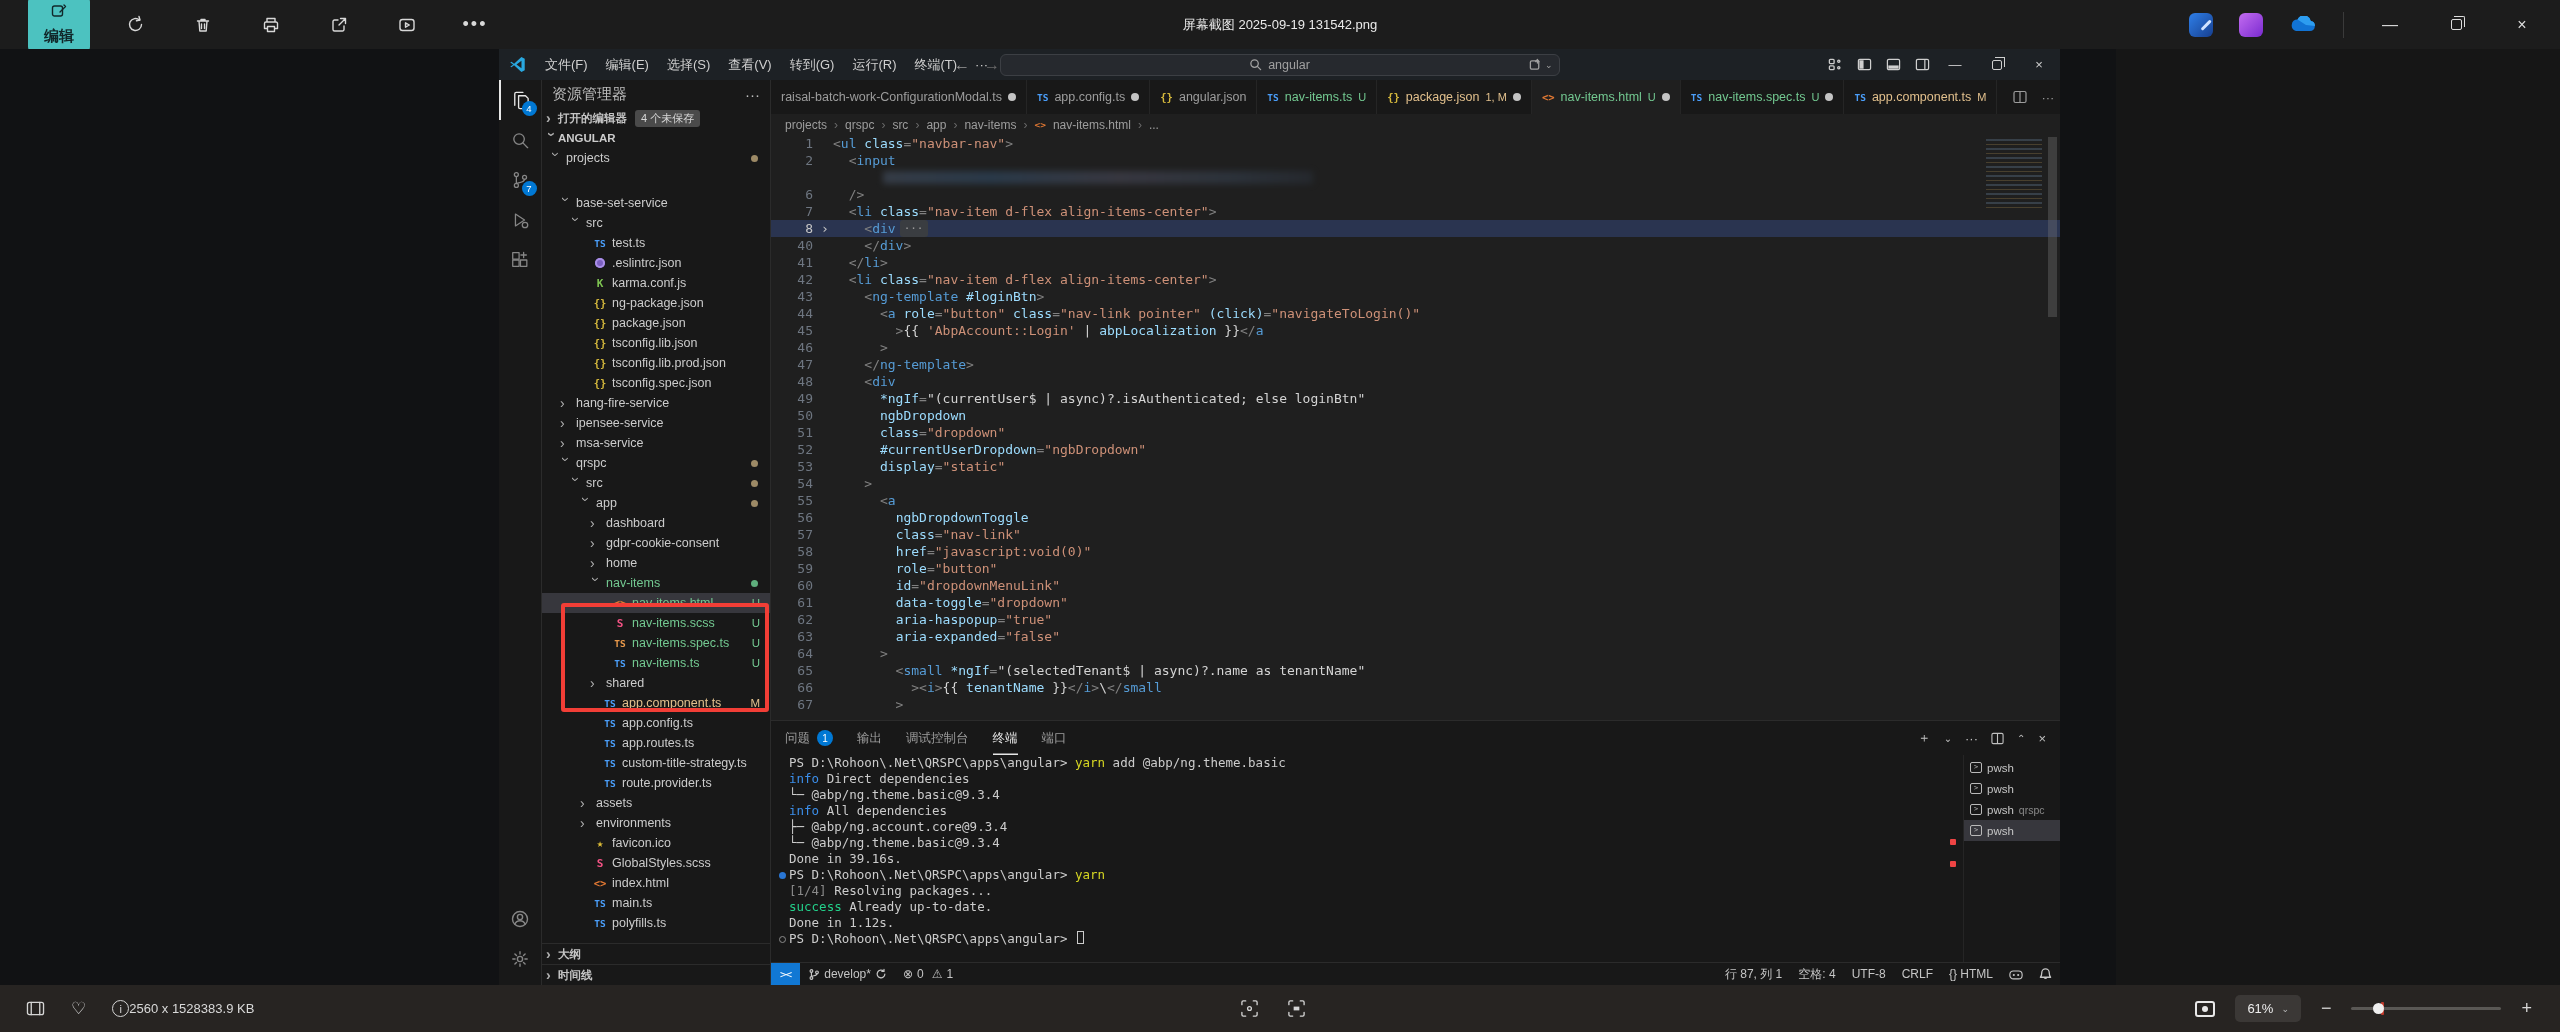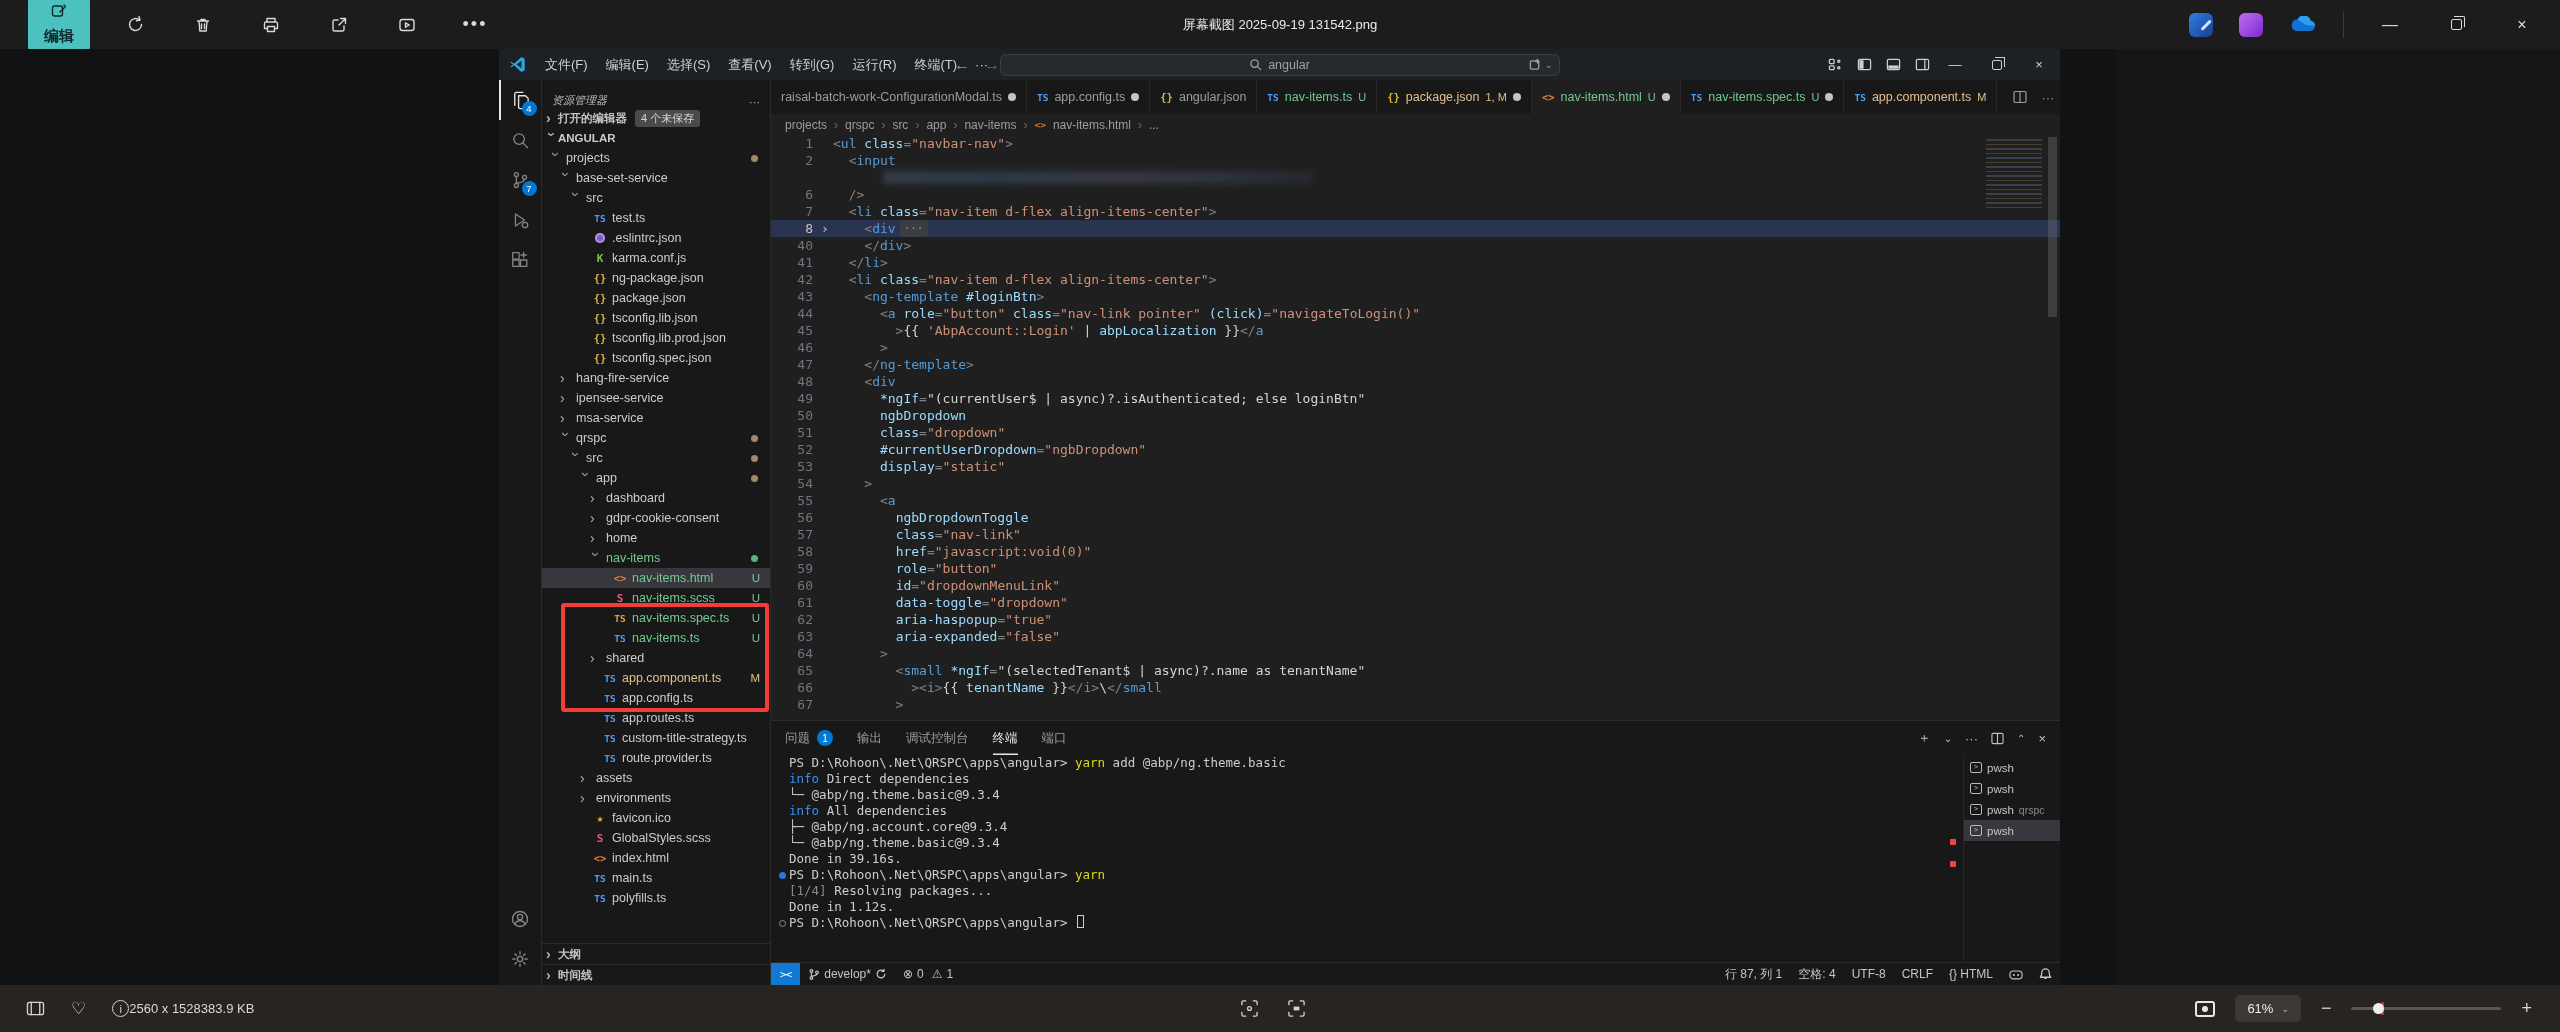--- a/index.html
+++ b/index.html
@@ -65,21 +65,21 @@
 
   .vsc-main { flex:1; display:flex; min-height:0; }
   .actbar { width:43px; background:#181818; border-right:1px solid #2b2b2b; display:flex; flex-direction:column; align-items:center; flex:none; position:relative; }
   .act-ic { width:43px; height:40px; display:flex; align-items:center; justify-content:center; position:relative; color:#868686; }
   .act-ic.active { color:#e7e7e7; box-shadow:inset 2px 0 0 #e7e7e7; }
   .act-badge { position:absolute; right:5px; bottom:4px; min-width:15px; height:15px; border-radius:8px;
     background:#0078d4; color:#fff; font-size:9.5px; display:flex; align-items:center; justify-content:center; padding:0 3px; }
   .act-bottom { position:absolute; bottom:6px; display:flex; flex-direction:column; align-items:center; }
 
   .sidebar { width:229px; background:#181818; border-right:1px solid #2b2b2b; flex:none; display:flex; flex-direction:column; font-size:12.5px; position:relative; }
-  .sb-head { height:28px; display:flex; align-items:flex-end; padding:0 10px; color:#bdbdbd; font-size:11px; flex:none;font-style:italic; }
+  .sb-head { height:28px; display:flex; align-items:center; padding:0 10px; color:#bdbdbd; font-size:15px; flex:none; }
   .sb-head .dots { margin-left:auto; color:#bdbdbd; }
   .oe-row { height:20px; display:flex; align-items:center; padding:0 4px; color:#c5c5c5; font-weight:bold; font-size:11.5px; flex:none; }
   .oe-badge { margin-left:8px; background:#4a4a4a; color:#d8d8d8; font-weight:normal; border-radius:3px; padding:1px 6px; font-size:11px; }
   .root-row { height:20px; display:flex; align-items:center; padding:0 4px; color:#cccccc; font-weight:bold; font-size:11.5px; flex:none; }
   .tree { flex:1; overflow:hidden; }
   .t-row { height:20px; display:flex; align-items:center; color:#cccccc; white-space:nowrap; }
   .t-row.sel { background:#37373d; }
   .chev { display:inline-block; width:12px; color:#b0b0b0; font-size:14px; line-height:12px; flex:none; }
   .chev.open { transform:rotate(90deg); }
   .fic { width:16px; flex:none; font-size:9.5px; font-weight:bold; text-align:center; font-family:"DejaVu Sans Mono", monospace; }
@@ -355,21 +355,21 @@
             <span class="chev open">›</span>
             <span>ANGULAR</span>
           </div>
           <div class="tree" id="tree">
               <div class="t-row" style="padding-left: 8px;">
                 <span class="chev open">›</span>
                 <span class="t-label">projects</span>
                 <span class="t-spacer"></span>
                 <span class="t-dot tan"></span>
               </div>
-              <div class="t-row" style="padding-left: 18px;">
+              <div class="t-row" style="padding-left: 18px; margin-top: 25px;">
                 <span class="chev open">›</span>
                 <span class="t-label">base-set-service</span>
                 <span class="t-spacer"></span>
               </div>
               <div class="t-row" style="padding-left: 28px;">
                 <span class="chev open">›</span>
                 <span class="t-label">src</span>
                 <span class="t-spacer"></span>
               </div>
               <div class="t-row" style="padding-left: 38px;">
@@ -733,20 +733,21 @@
               <div class="term" id="term">
                   <div class="term-line"><span class="tgut"></span><span class="tseg w">PS D:\Rohoon\.Net\QRSPC\apps\angular&gt; </span><span class="tseg y">yarn</span><span class="tseg w"> add @abp/ng.theme.basic</span></div>
                   <div class="term-line"><span class="tgut"></span><span class="tseg b">info</span><span class="tseg w"> Direct dependencies</span></div>
                   <div class="term-line"><span class="tgut"></span><span class="tseg w">└─ @abp/ng.theme.basic@9.3.4</span></div>
                   <div class="term-line"><span class="tgut"></span><span class="tseg b">info</span><span class="tseg w"> All dependencies</span></div>
                   <div class="term-line"><span class="tgut"></span><span class="tseg w">├─ @abp/ng.account.core@9.3.4</span></div>
                   <div class="term-line"><span class="tgut"></span><span class="tseg w">└─ @abp/ng.theme.basic@9.3.4</span></div>
                   <div class="term-line"><span class="tgut"></span><span class="tseg w">Done in 39.16s.</span></div>
                   <div class="term-line"><span class="tgut"><span class="tdot-blue"></span></span><span class="tseg w">PS D:\Rohoon\.Net\QRSPC\apps\angular&gt; </span><span class="tseg y">yarn</span></div>
                   <div class="term-line"><span class="tgut"></span><span class="tseg gr">[1/4]</span><span class="tseg w"> Resolving packages...</span></div>
+                  <div class="term-line"><span class="tgut"></span><span class="tseg g">success</span><span class="tseg w"> Already up-to-date.</span></div>
                   <div class="term-line"><span class="tgut"></span><span class="tseg w">Done in 1.12s.</span></div>
                   <div class="term-line"><span class="tgut"><span class="tdot-hollow"></span></span><span class="tseg w">PS D:\Rohoon\.Net\QRSPC\apps\angular&gt; </span><span class="cursor-block"></span></div>
                 </div>
               <div class="termlist" id="termlist">
                   <div class="tl-row">
                     <span class="tl-ic">&gt;</span>
                     <span>pwsh</span>
                   </div>
                   <div class="tl-row">
                     <span class="tl-ic">&gt;</span>

